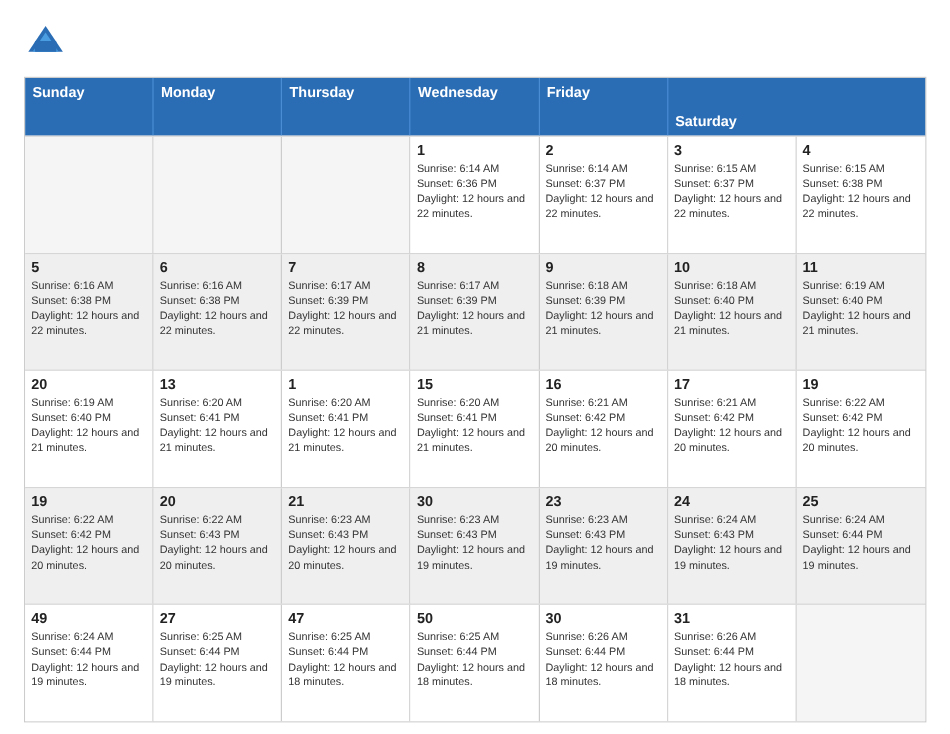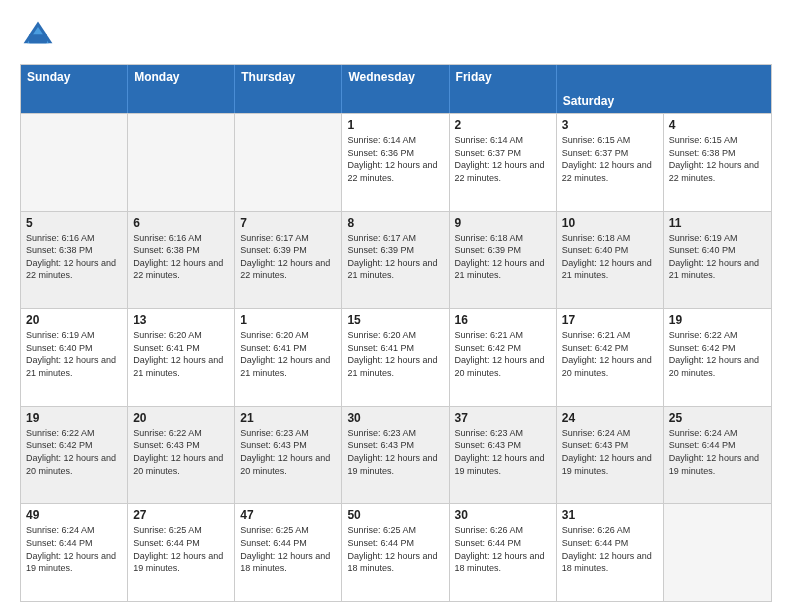--- a/index.html
+++ b/index.html
@@ -233,21 +233,21 @@
           </div>
           <div class="cal-cell">
             <div class="day-num">21</div>
             <div class="sun-info">Sunrise: 6:23 AM<br>Sunset: 6:43 PM<br>Daylight: 12 hours and 20 minutes.</div>
           </div>
           <div class="cal-cell">
             <div class="day-num">30</div>
             <div class="sun-info">Sunrise: 6:23 AM<br>Sunset: 6:43 PM<br>Daylight: 12 hours and 19 minutes.</div>
           </div>
           <div class="cal-cell">
-            <div class="day-num">37</div>
+            <div class="day-num">23</div>
             <div class="sun-info">Sunrise: 6:23 AM<br>Sunset: 6:43 PM<br>Daylight: 12 hours and 19 minutes.</div>
           </div>
           <div class="cal-cell">
             <div class="day-num">24</div>
             <div class="sun-info">Sunrise: 6:24 AM<br>Sunset: 6:43 PM<br>Daylight: 12 hours and 19 minutes.</div>
           </div>
           <div class="cal-cell">
             <div class="day-num">25</div>
             <div class="sun-info">Sunrise: 6:24 AM<br>Sunset: 6:44 PM<br>Daylight: 12 hours and 19 minutes.</div>
           </div>

